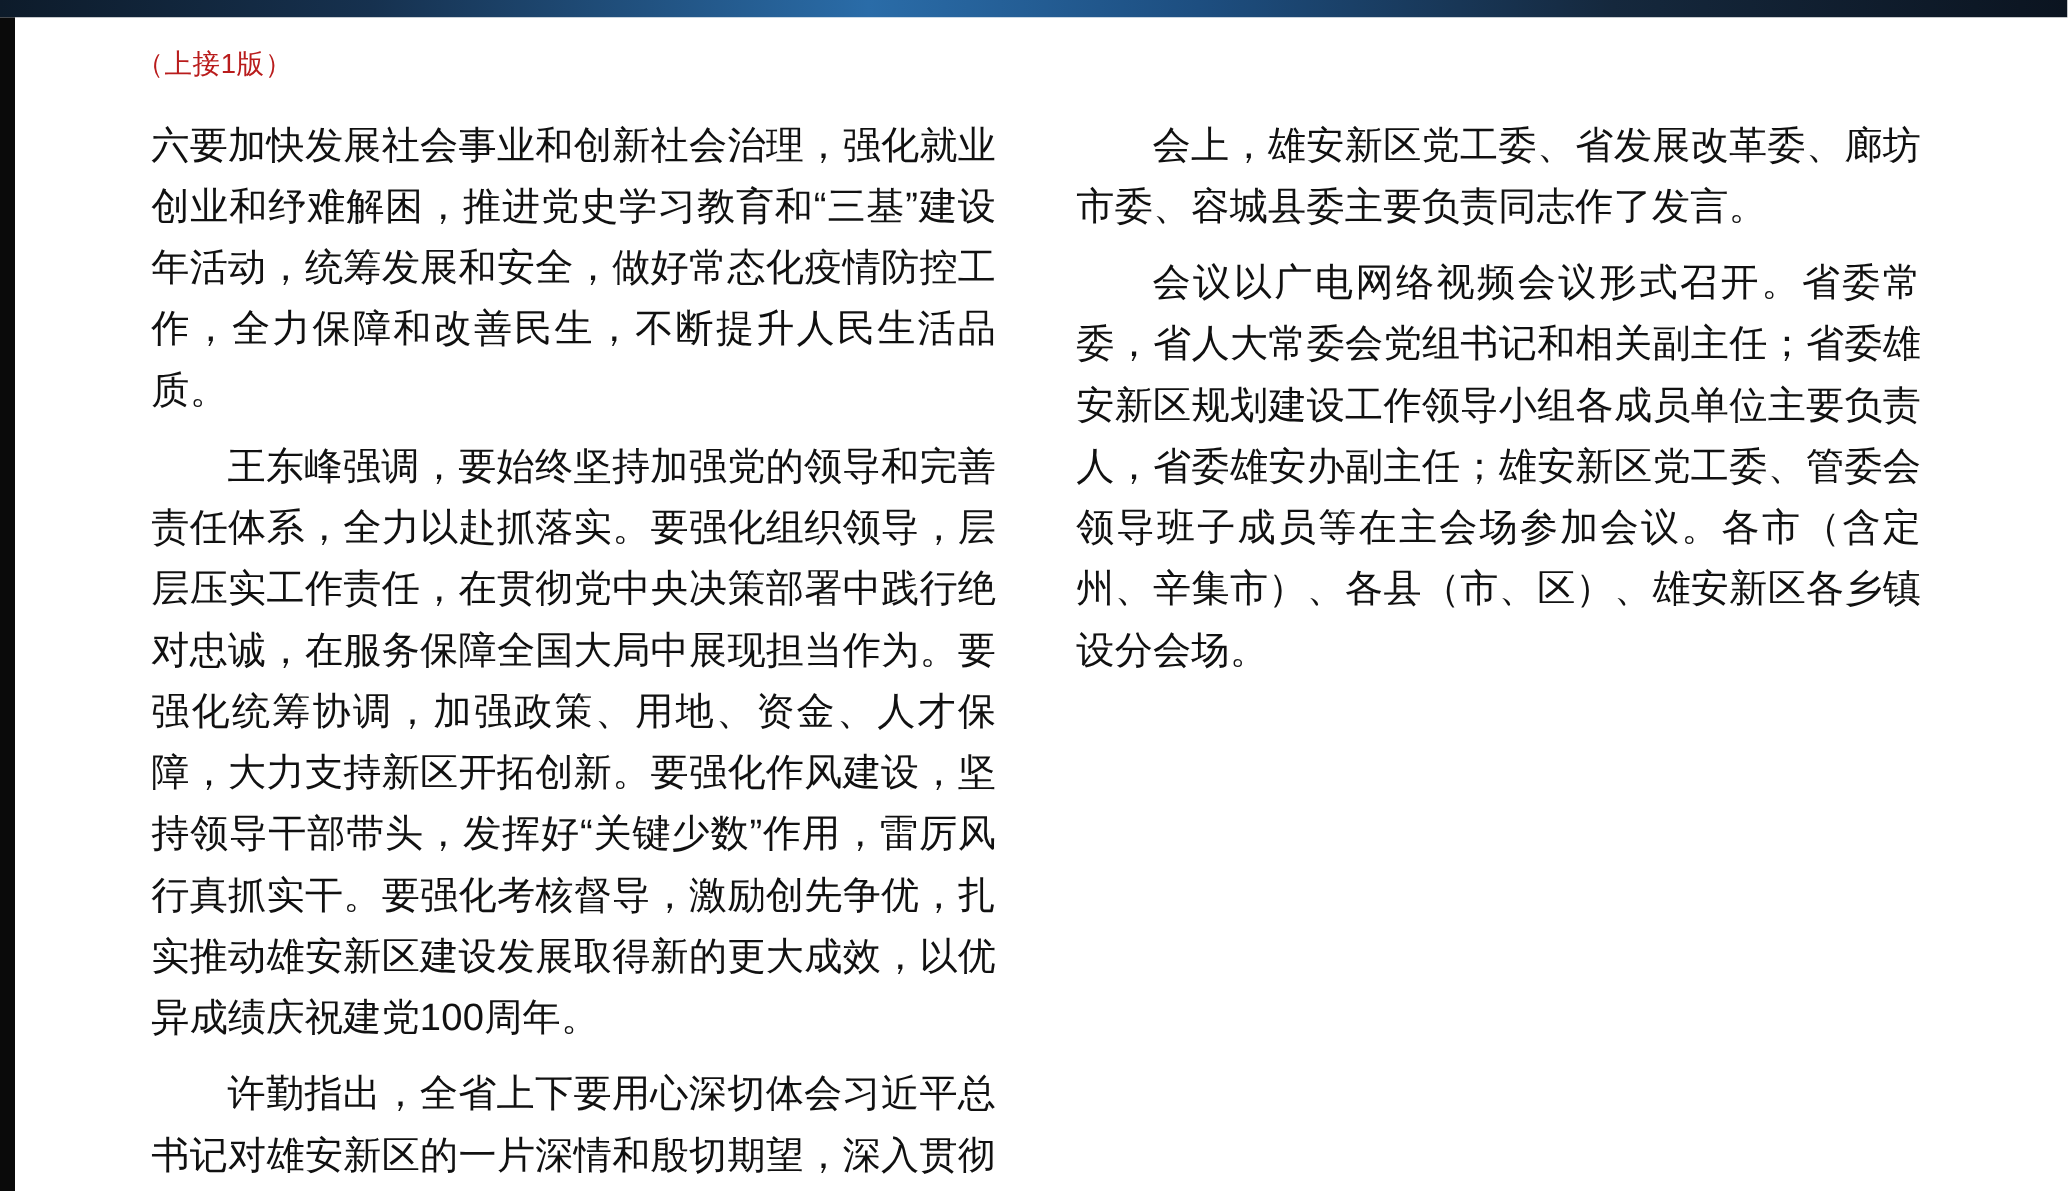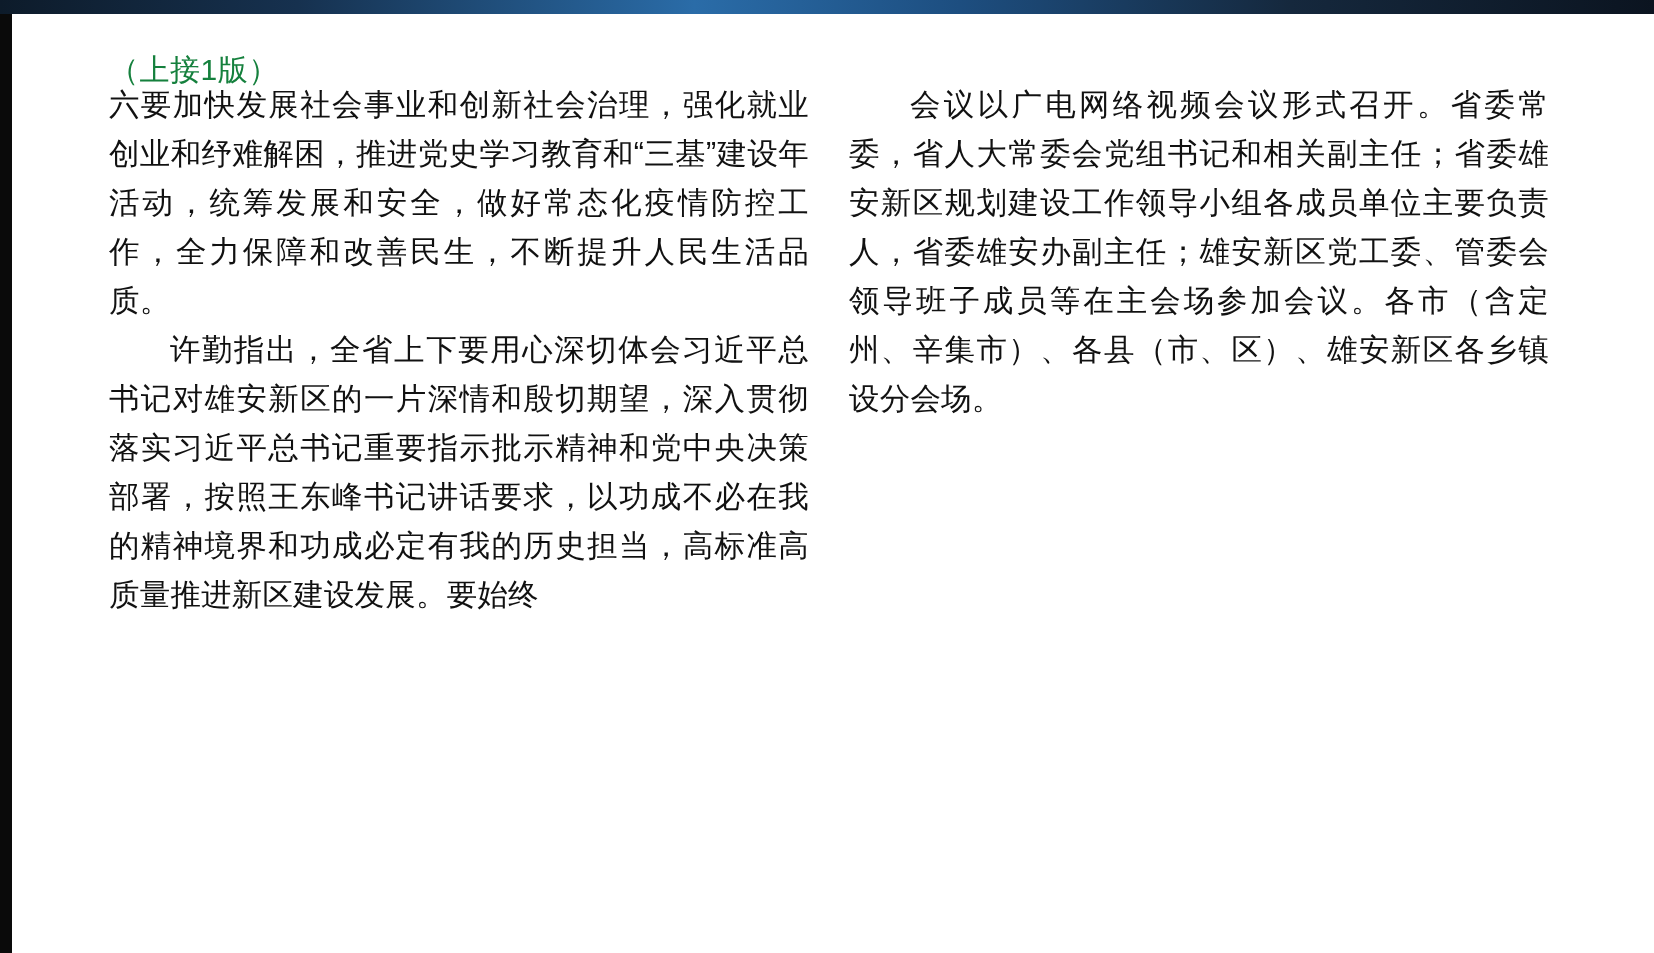--- a/index.html
+++ b/index.html
@@ -40,40 +40,40 @@
   .content {
     position: absolute;
     top: 14px;
     left: 12px;
     width: 1642px;
     height: 939px;
     background: #ffffff;
   }
   .continued {
     position: absolute;
-    top: 36px;
+    top: 22px;
     left: 97px;
-    font-size: 30px;
-    color: #15803d;
+    font-size: 22px;
+    color: #b91c1c;
     letter-spacing: 0.5px;
     font-family: "Liberation Sans", sans-serif;
   }
   .columns {
     position: absolute;
     top: 66px;
     left: 97px;
     width: 1490px;
     display: flex;
     gap: 40px;
   }
   .col {
     width: 700px;
   }
   .col p {
-    margin: 0;
+    margin: 12px;
     font-size: 30.5px;
     line-height: 49px;
     color: #111111;
     text-align: justify;
     text-justify: inter-ideograph;
     letter-spacing: 0.2px;
     font-family: "Liberation Sans", sans-serif;
   }
   .col p.indent {
     text-indent: 2em;
@@ -88,23 +88,25 @@
   <div class="left-strip"></div>
 
   <div class="content">
 
     <div class="continued">（上接1版）</div>
 
     <div class="columns">
 
       <div class="col">
         <p>六要加快发展社会事业和创新社会治理，强化就业创业和纾难解困，推进党史学习教育和“三基”建设年活动，统筹发展和安全，做好常态化疫情防控工作，全力保障和改善民生，不断提升人民生活品质。</p>
+        <p class="indent">王东峰强调，要始终坚持加强党的领导和完善责任体系，全力以赴抓落实。要强化组织领导，层层压实工作责任，在贯彻党中央决策部署中践行绝对忠诚，在服务保障全国大局中展现担当作为。要强化统筹协调，加强政策、用地、资金、人才保障，大力支持新区开拓创新。要强化作风建设，坚持领导干部带头，发挥好“关键少数”作用，雷厉风行真抓实干。要强化考核督导，激励创先争优，扎实推动雄安新区建设发展取得新的更大成效，以优异成绩庆祝建党100周年。</p>
         <p class="indent">许勤指出，全省上下要用心深切体会习近平总书记对雄安新区的一片深情和殷切期望，深入贯彻落实习近平总书记重要指示批示精神和党中央决策部署，按照王东峰书记讲话要求，以功成不必在我的精神境界和功成必定有我的历史担当，高标准高质量推进新区建设发展。要始终</p>
       </div>
 
       <div class="col">
+        <p class="indent">会上，雄安新区党工委、省发展改革委、廊坊市委、容城县委主要负责同志作了发言。</p>
         <p class="indent">会议以广电网络视频会议形式召开。省委常委，省人大常委会党组书记和相关副主任；省委雄安新区规划建设工作领导小组各成员单位主要负责人，省委雄安办副主任；雄安新区党工委、管委会领导班子成员等在主会场参加会议。各市（含定州、辛集市）、各县（市、区）、雄安新区各乡镇设分会场。</p>
 
       </div>
 
     </div>
   </div>
 </div>
 
 </body></html>

